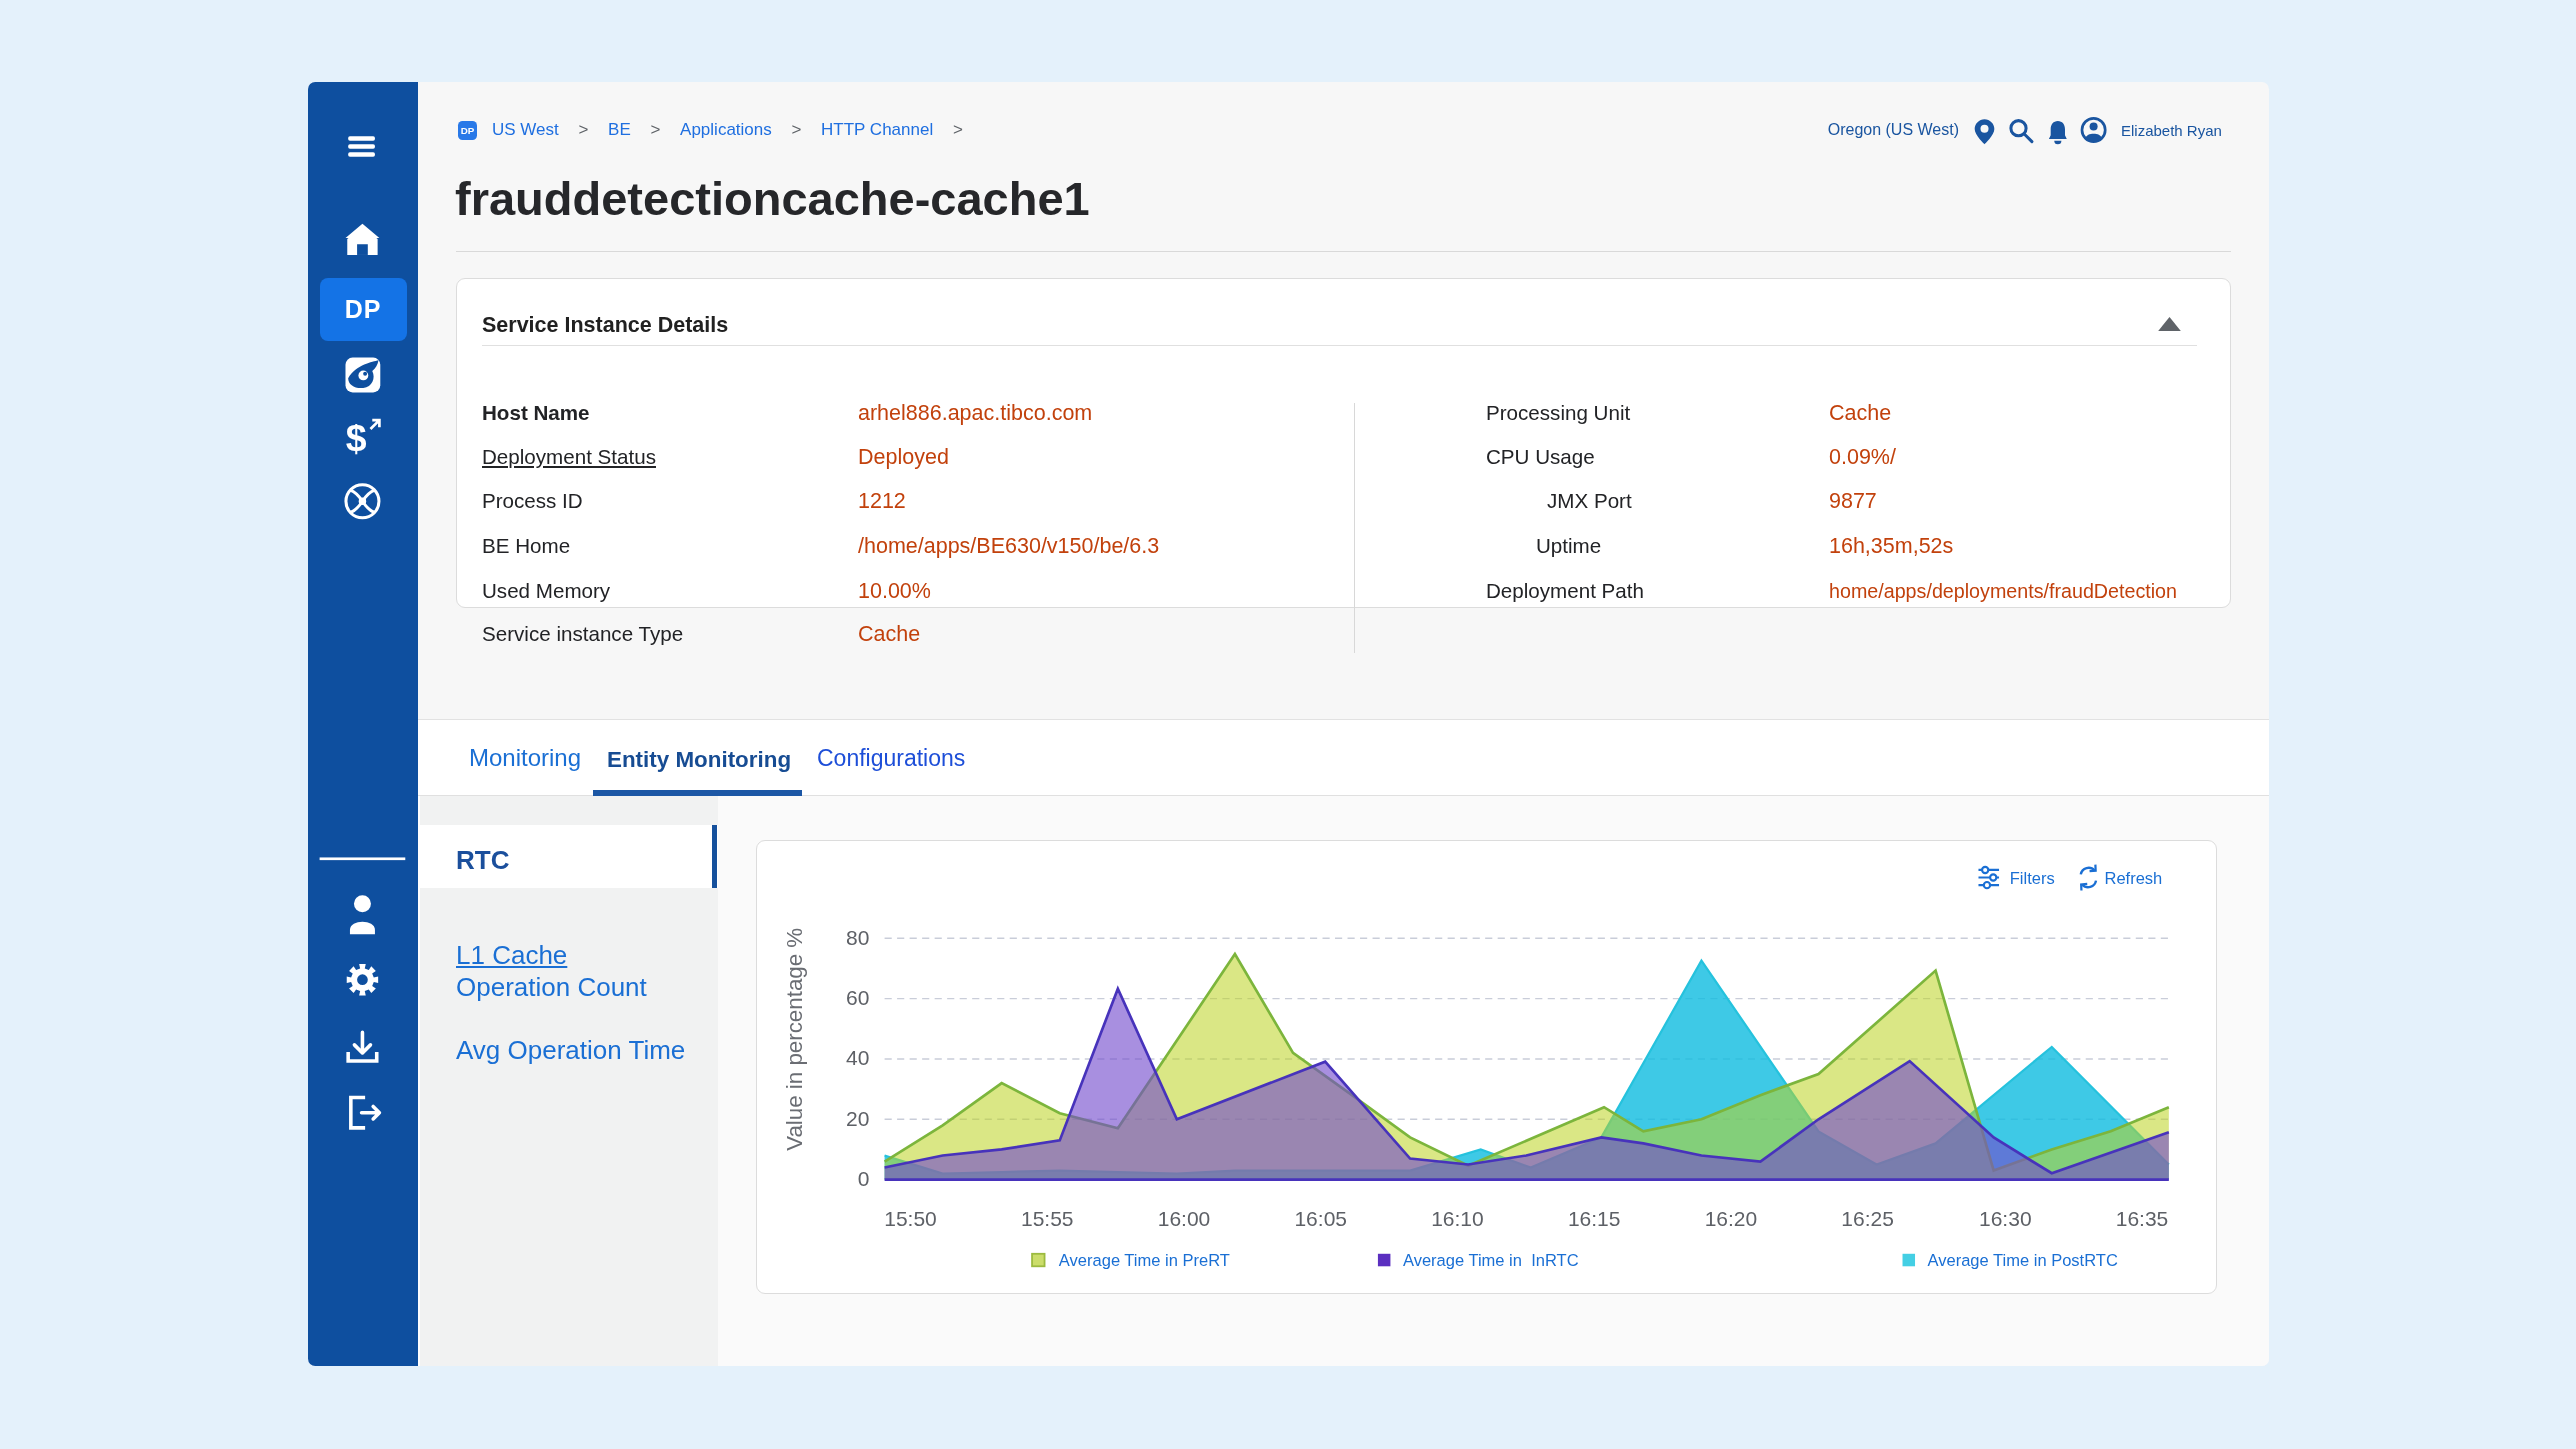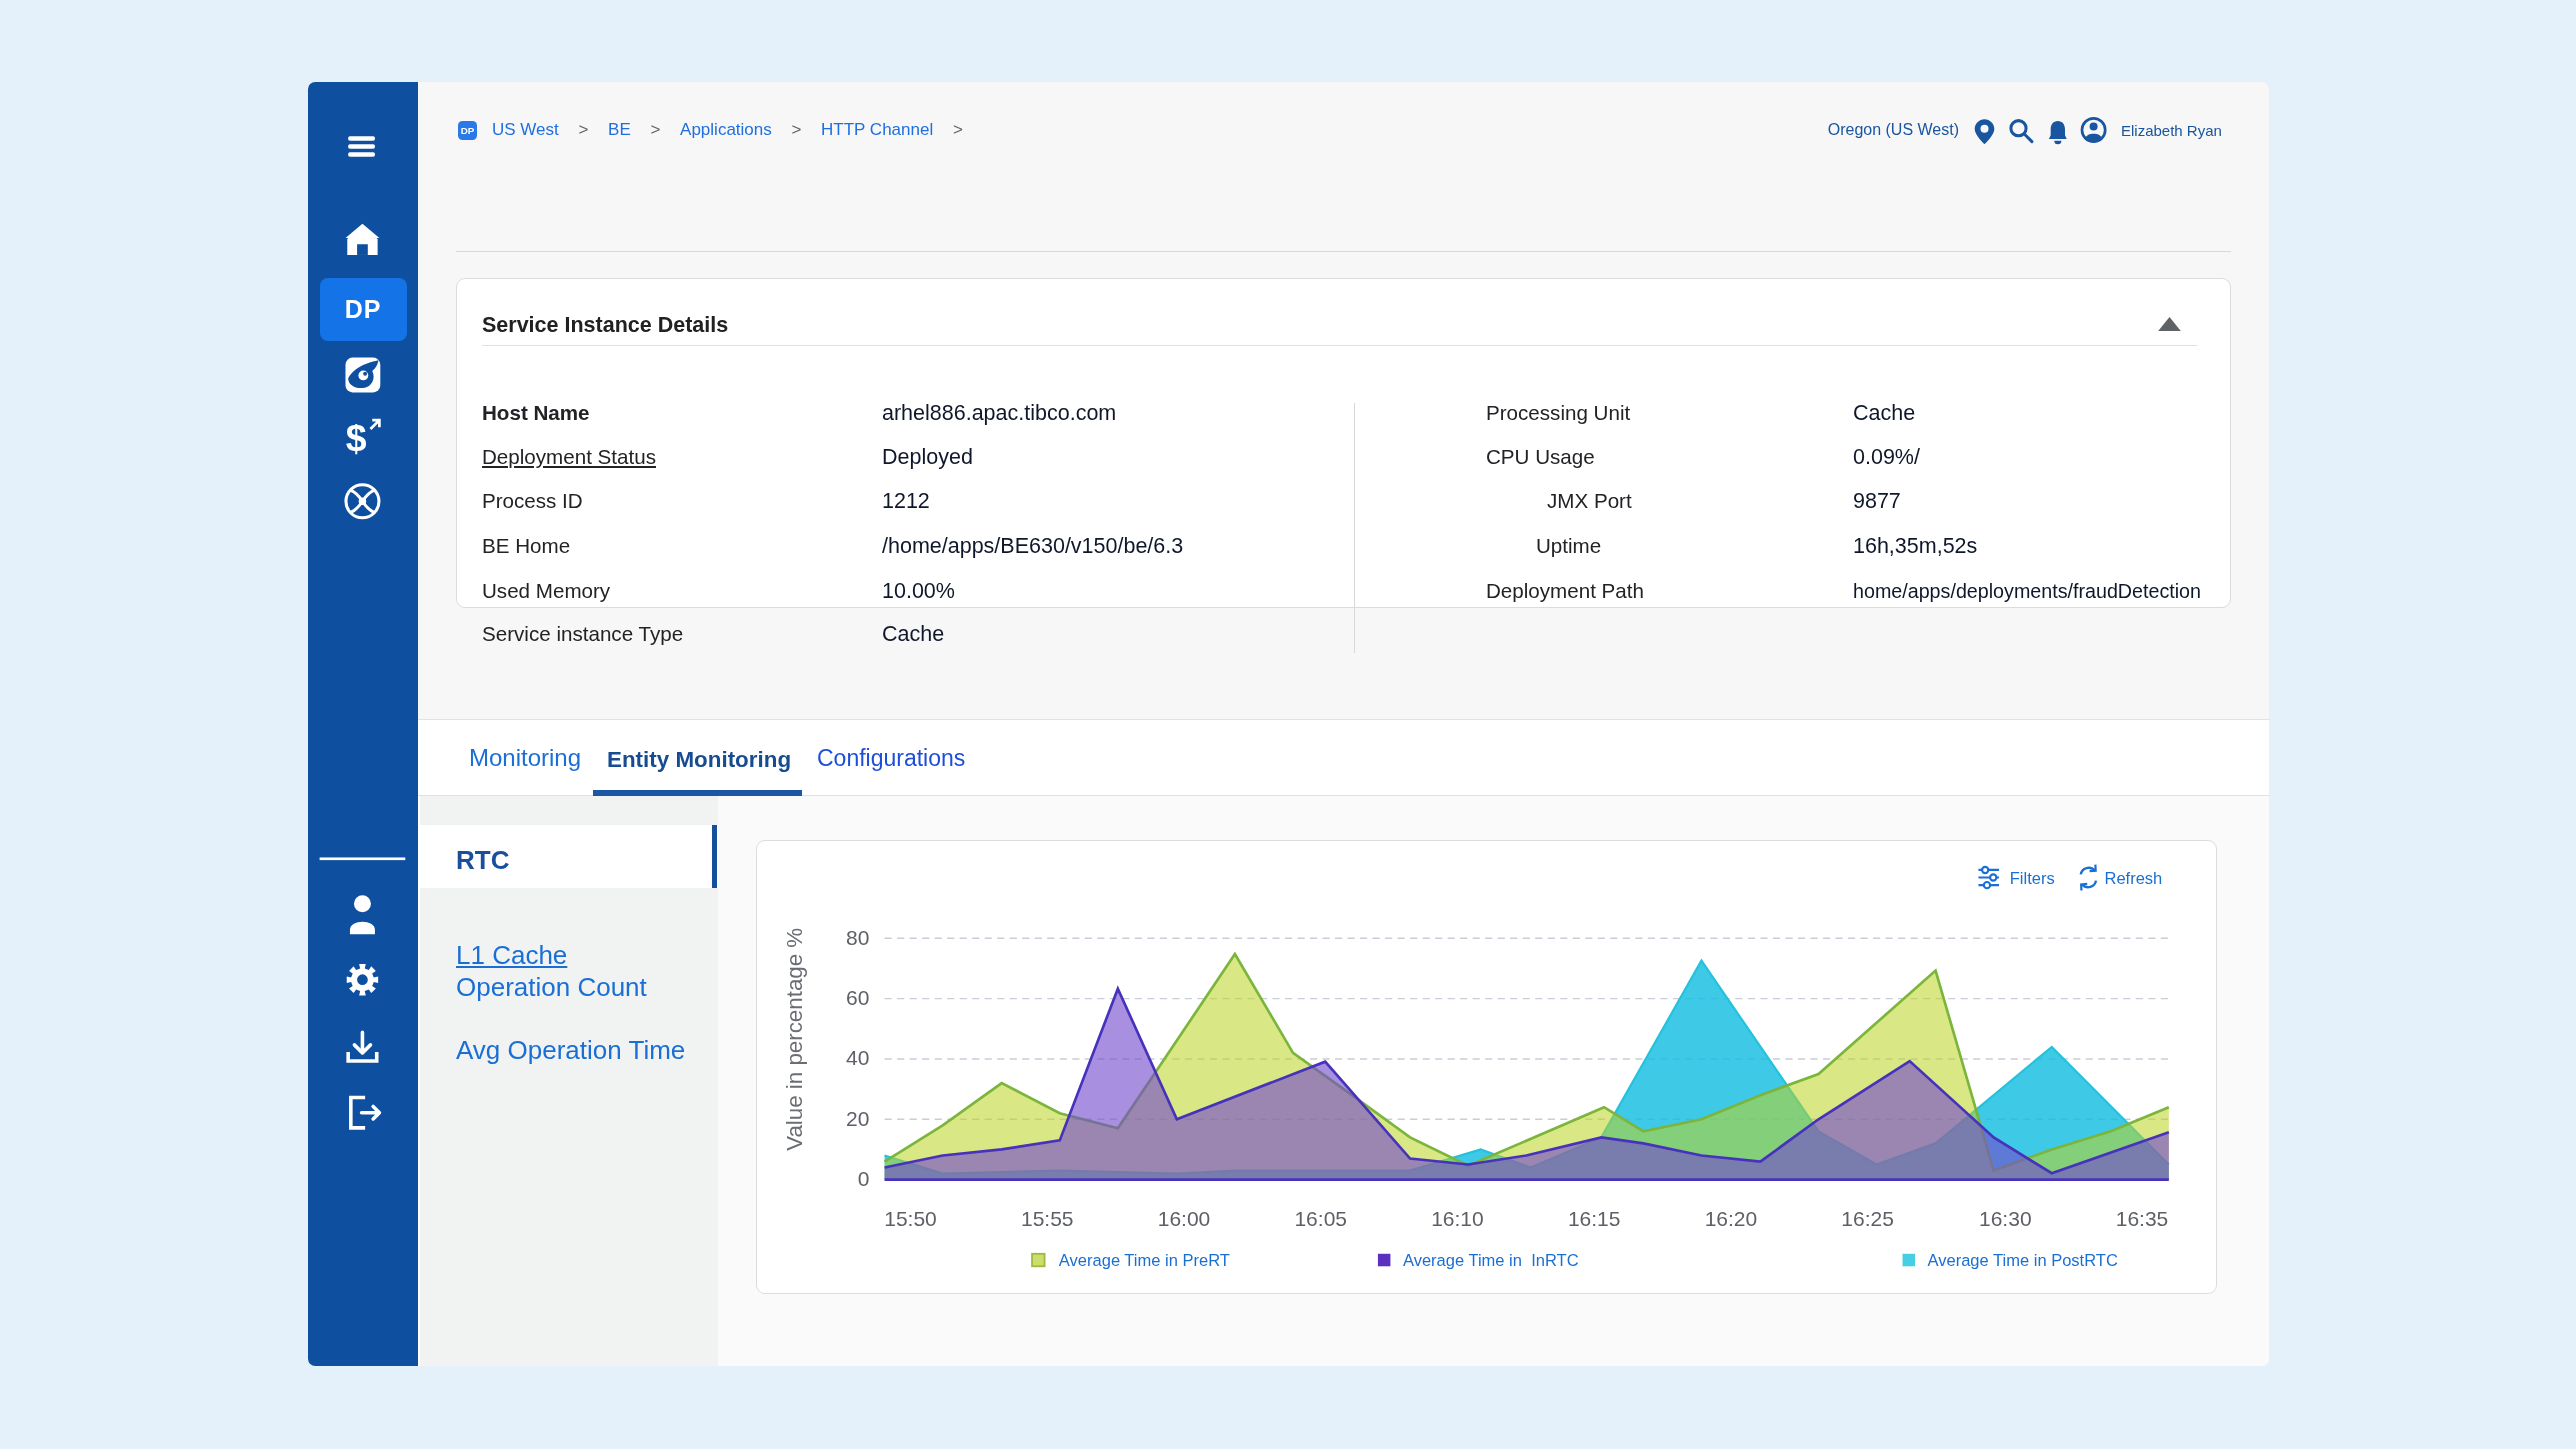--- a/index.html
+++ b/index.html
@@ -5,21 +5,21 @@
 * { margin:0; padding:0; box-sizing:border-box; }
 html,body { width:2576px; height:1449px; background:#e4f1fb; font-family:"Liberation Sans",sans-serif; overflow:hidden; }
 #app { position:absolute; left:308px; top:82px; width:1961px; height:1284px; background:#f7f7f7; border-radius:7.2px; overflow:hidden; }
 #sidebar { position:absolute; left:0; top:0; width:110px; height:1284px; background:#0e4f9f; }
 .abs { position:absolute; }
 .bc-link { color:#1f6fe0; font-size:17px; }
 .chev { color:#5f6368; font-size:17px; }
 .hdr-blue { color:#1a55a0; font-size:16px; }
 #dp-tile { position:absolute; left:11.6px; top:196px; width:87px; height:63px; background:#1473e6; border-radius:8px; color:#fff; font-weight:bold; font-size:25px; text-align:center; line-height:63px; letter-spacing:0.9px; }
 .srow { position:absolute; font-size:20.6px; color:#222326; }
-.vrow { position:absolute; font-size:21.5px; color:#0f172a;margin-left:24px; }
+.vrow { position:absolute; font-size:21.5px; color:#c2410c; }
 .menu-item { position:absolute; left:148px; font-size:26px; color:#1a6fd4; }
 svg text { font-family:"Liberation Sans",sans-serif; }
 </style>
 </head>
 <body>
 <div id="app">
 
   <div id="sidebar">
     <div id="dp-tile">DP</div>
     <svg class="abs" style="left:0;top:0" width="108" height="1284" viewBox="0 0 121 1435">
@@ -98,20 +98,21 @@
       <path d="M92 32 a4 4 0 0 0 8 0 Z"></path>
     </g>
     <g>
       <circle cx="136" cy="20" r="13" stroke="#1a55a0" stroke-width="3" fill="none"></circle>
       <circle cx="136" cy="16" r="4.5" fill="#1a55a0"></circle>
       <path d="M127 29 C 128 22.5, 144 22.5, 145 29 a 13 13 0 0 1 -18 0 Z" fill="#1a55a0"></path>
     </g>
   </svg>
   <div class="abs hdr-blue" style="left:1813px; top:40px; font-size:15px;">Elizabeth Ryan</div>
 
+  <div class="abs" style="left:147px; top:89px; font-size:47px; font-weight:bold; color:#26272a;">frauddetectioncache-cache1</div>
   <div class="abs" style="left:148px; top:169px; width:1775px; height:0.9px; background:#d9d9d9;"></div>
 
   <div class="abs" style="left:148px; top:196px; width:1775px; height:330px; background:#fff; border:0.9px solid #dcdcdc; border-radius:9px;">
     <div class="abs" style="left:25px; top:34px; font-size:21.5px; font-weight:bold; color:#212121;">Service Instance Details</div>
     <div class="abs" style="left:25px; top:66px; width:1715px; height:0.9px; background:#e0e0e0;"></div>
     <svg class="abs" style="left:1701px; top:38px;" width="23" height="14.3" viewBox="0 0 26 16">
         <path d="M13 0 L26 16 L0 16 Z" fill="#5f6368"></path>
       </svg>
 
     <div class="srow" style="left:25px; top:122px; font-weight:bold;">Host Name</div>

